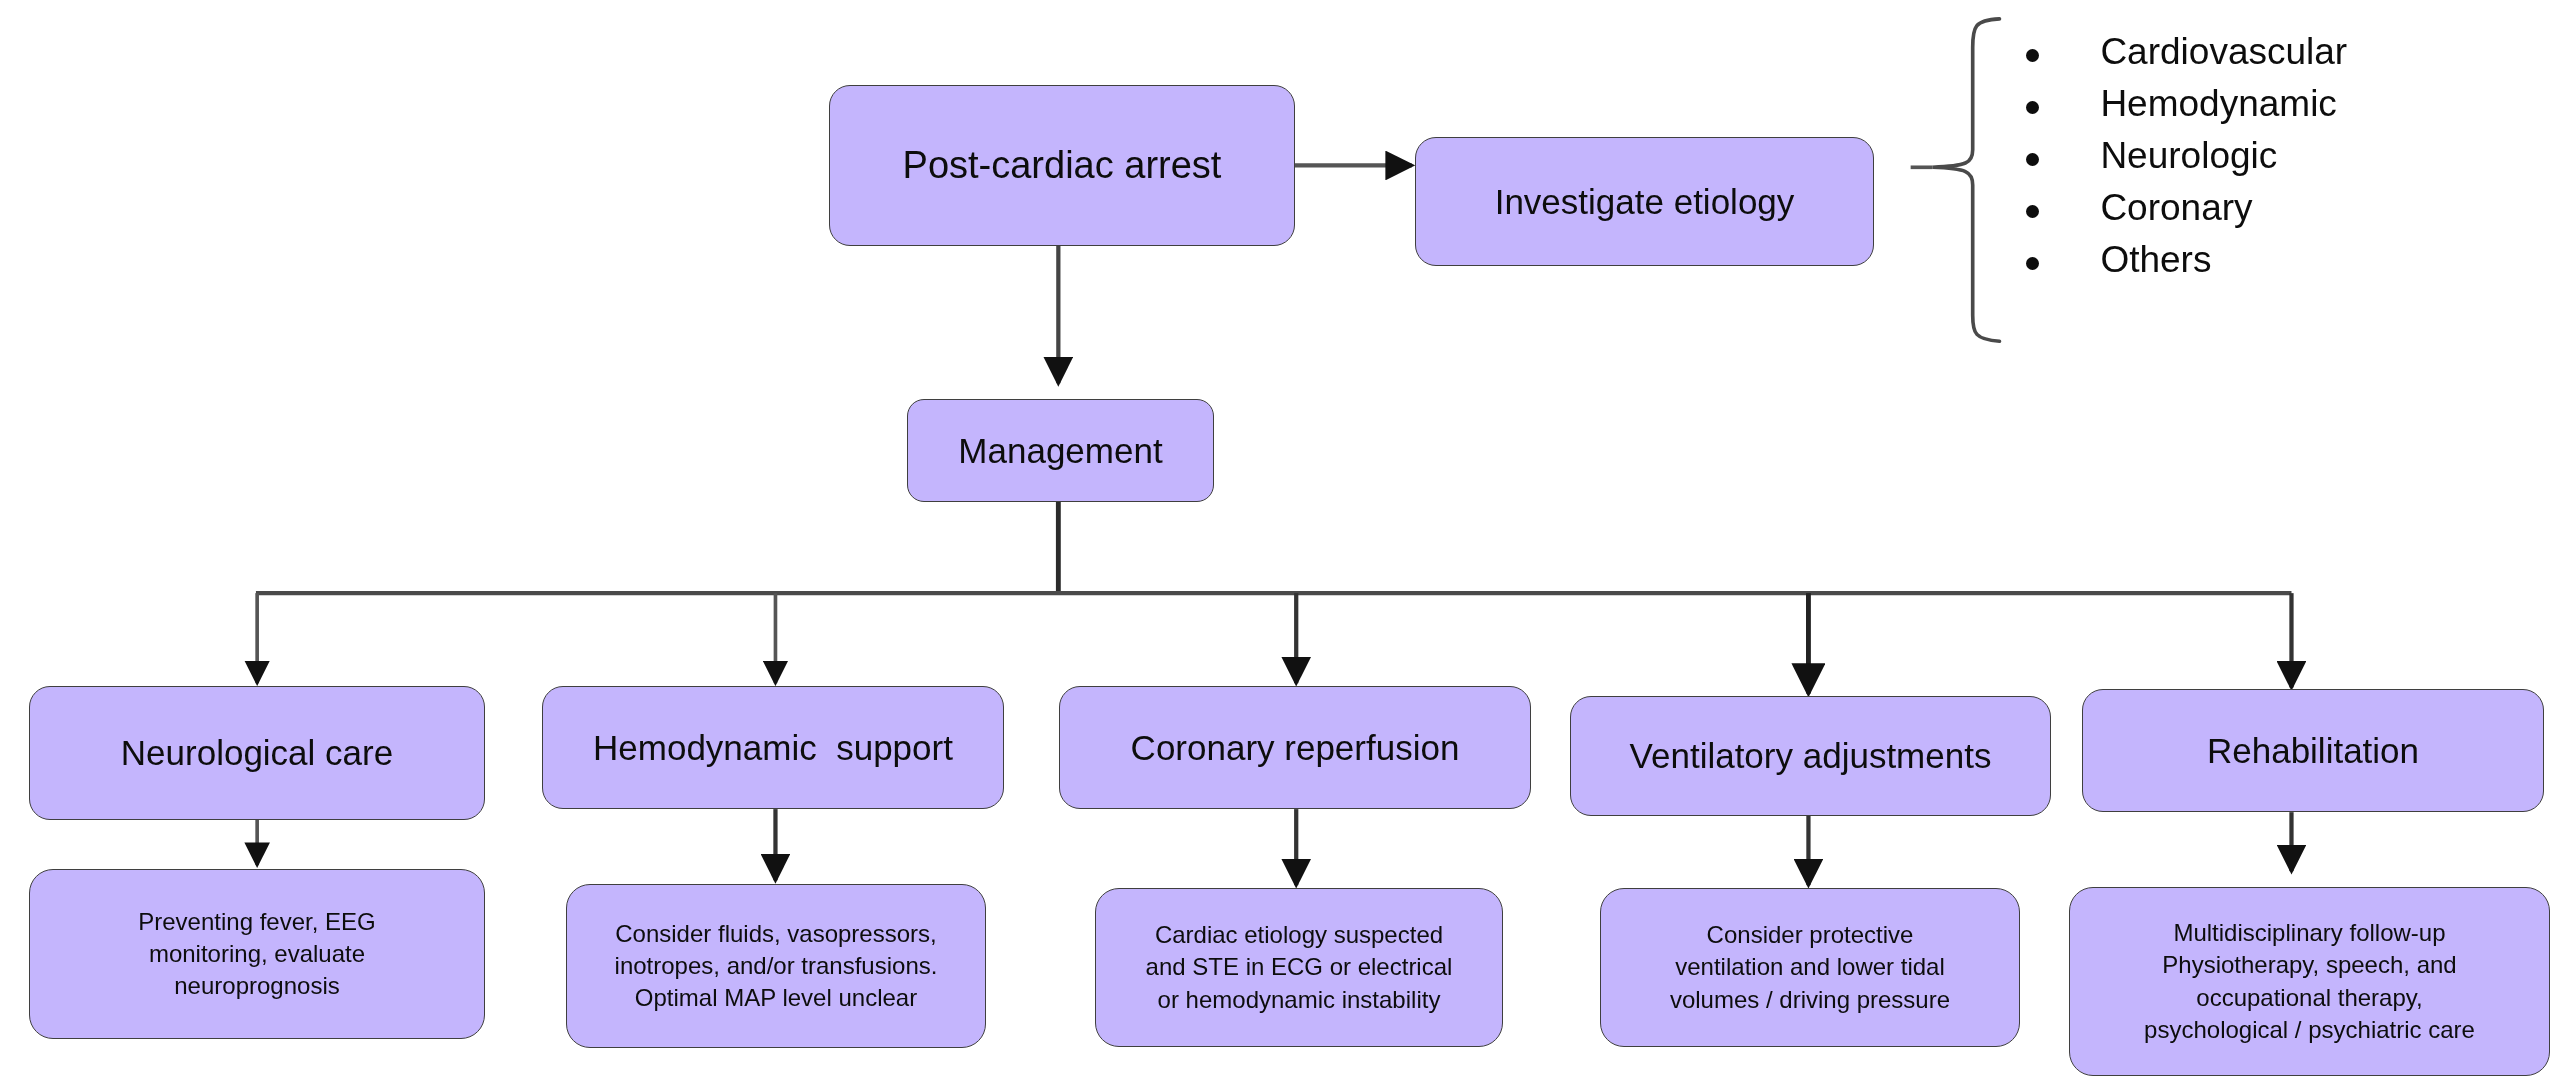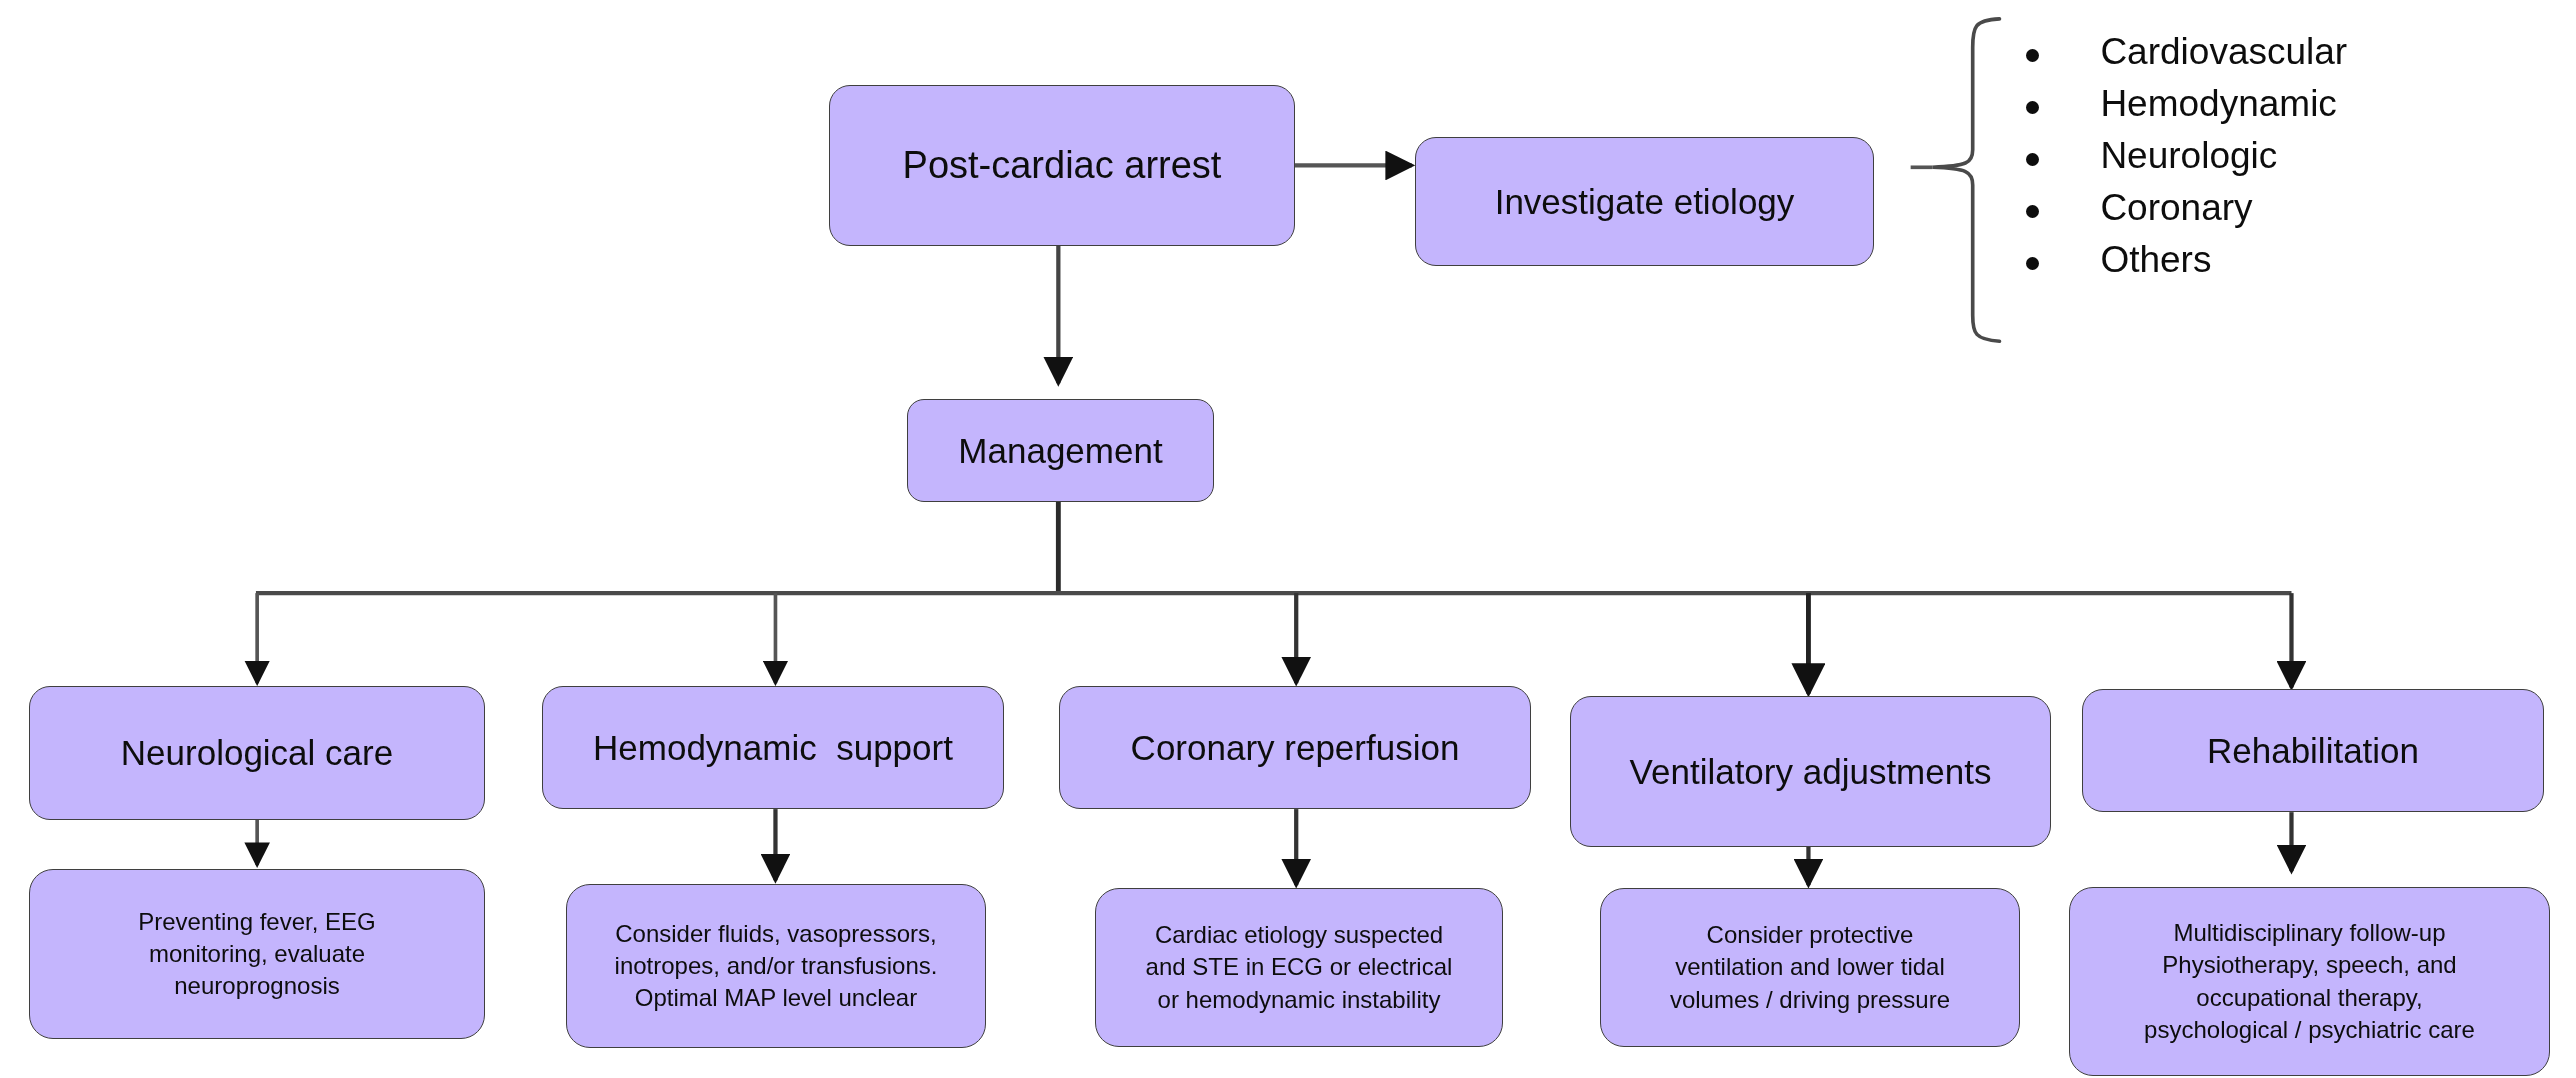--- a/index.html
+++ b/index.html
@@ -151,21 +151,21 @@
 
   <div class="node branch" style="left:29px; top:686px; width:456px; height:134px;align-items:center;">
     <span class="txt">Neurological care</span>
   </div>
   <div class="node branch" style="left:542px; top:686px; width:462px; height:123px;">
     <span class="txt">Hemodynamic  support</span>
   </div>
   <div class="node branch" style="left:1059px; top:686px; width:472px; height:123px;">
     <span class="txt">Coronary reperfusion</span>
   </div>
-  <div class="node branch" style="left:1570px; top:696px; width:481px; height:151px;">
+  <div class="node branch" style="left:1570px; top:696px; width:481px; height:120px;">
     <span class="txt">Ventilatory adjustments</span>
   </div>
   <div class="node branch" style="left:2082px; top:689px; width:462px; height:123px;">
     <span class="txt">Rehabilitation</span>
   </div>
 
   <div class="node detail" style="left:29px; top:869px; width:456px; height:170px;">
     <span class="txt">Preventing fever, EEG
 monitoring, evaluate
 neuroprognosis</span>

